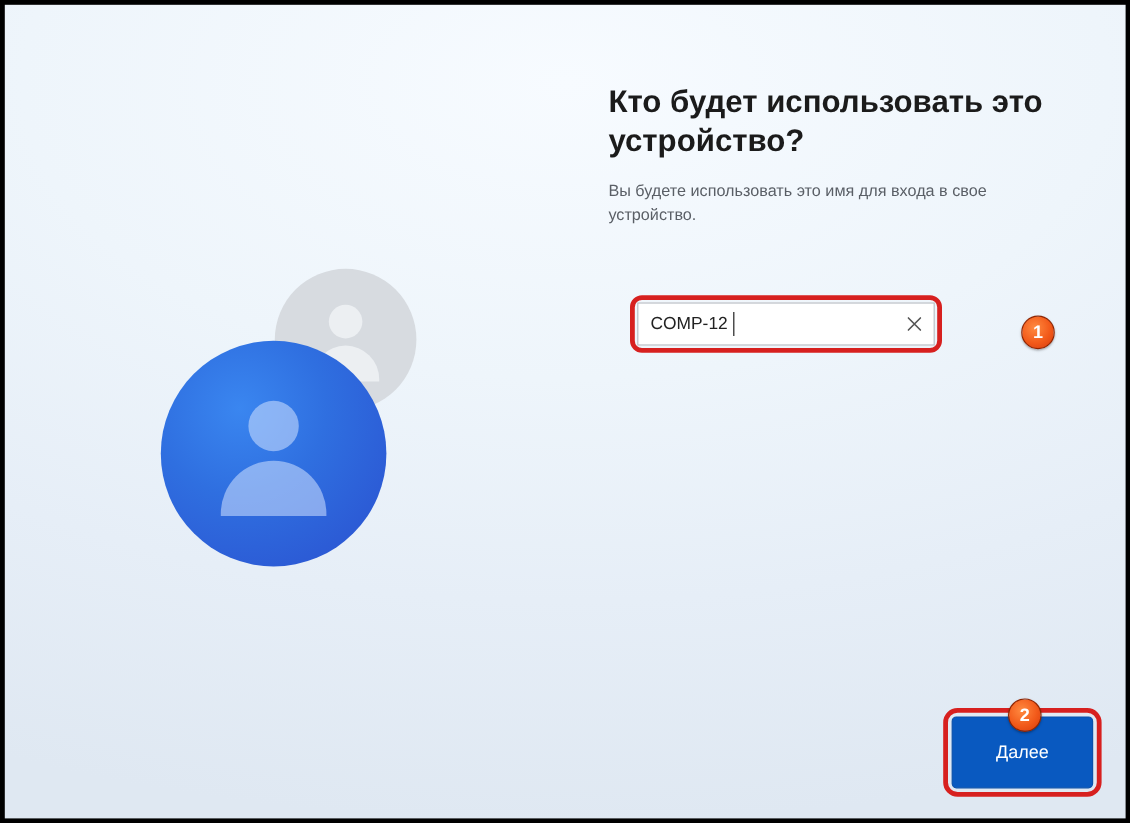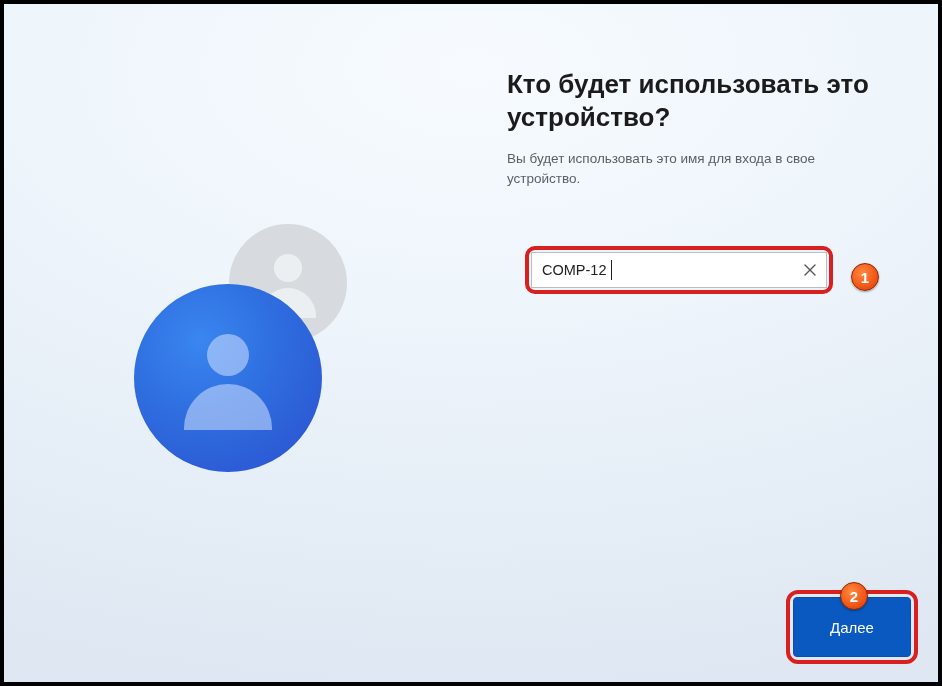--- a/index.html
+++ b/index.html
@@ -56,21 +56,21 @@
     margin-bottom: 58px;
   }
   .field-label {
     font-size: 14px;
     color: #333;
     margin: 0 0 10px 26px;
   }
 
   .input-wrap {
     position: relative;
-    width: 308px;
+    width: 260px;
     margin-left: 18px;
     border: 4px solid #d7201f;
     border-radius: 10px;
     padding: 2px;
   }
   .name-input {
     width: 100%;
     height: 36px;
     border: 1px solid #b9bec5;
     background: #fff;
@@ -141,21 +141,21 @@
       <div class="body"></div>
   </div>
   <div class="avatar-blue">
     <div class="head"></div>
       <div class="body"></div>
   </div>
 </div>
 
 <div class="right-pane">
   <h1 class="title">Кто будет использовать это устройство?</h1>
-  <p class="subtitle">Вы будет использовать это имя для входа в свое устройство.</p>
+  <p class="subtitle">Вы будете использовать это имя для входа в свое устройство.</p>
 
   <div class="input-wrap">
     <input class="name-input" type="text" value="COMP-12" style="">
     <span class="caret"></span>
     <button class="clear-btn" aria-label="clear">
       <svg viewBox="0 0 12 12">
         <path d="M1 1 L11 11 M11 1 L1 11" stroke="#555" stroke-width="1.4" fill="none" stroke-linecap="round"></path>
       </svg>
     </button>
   </div>

